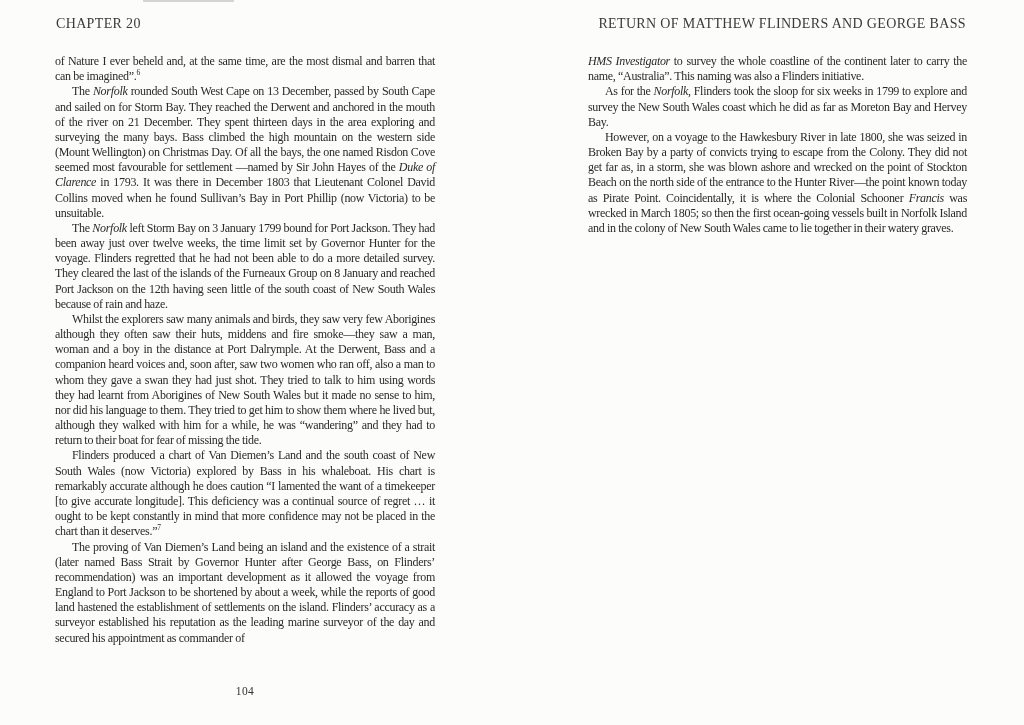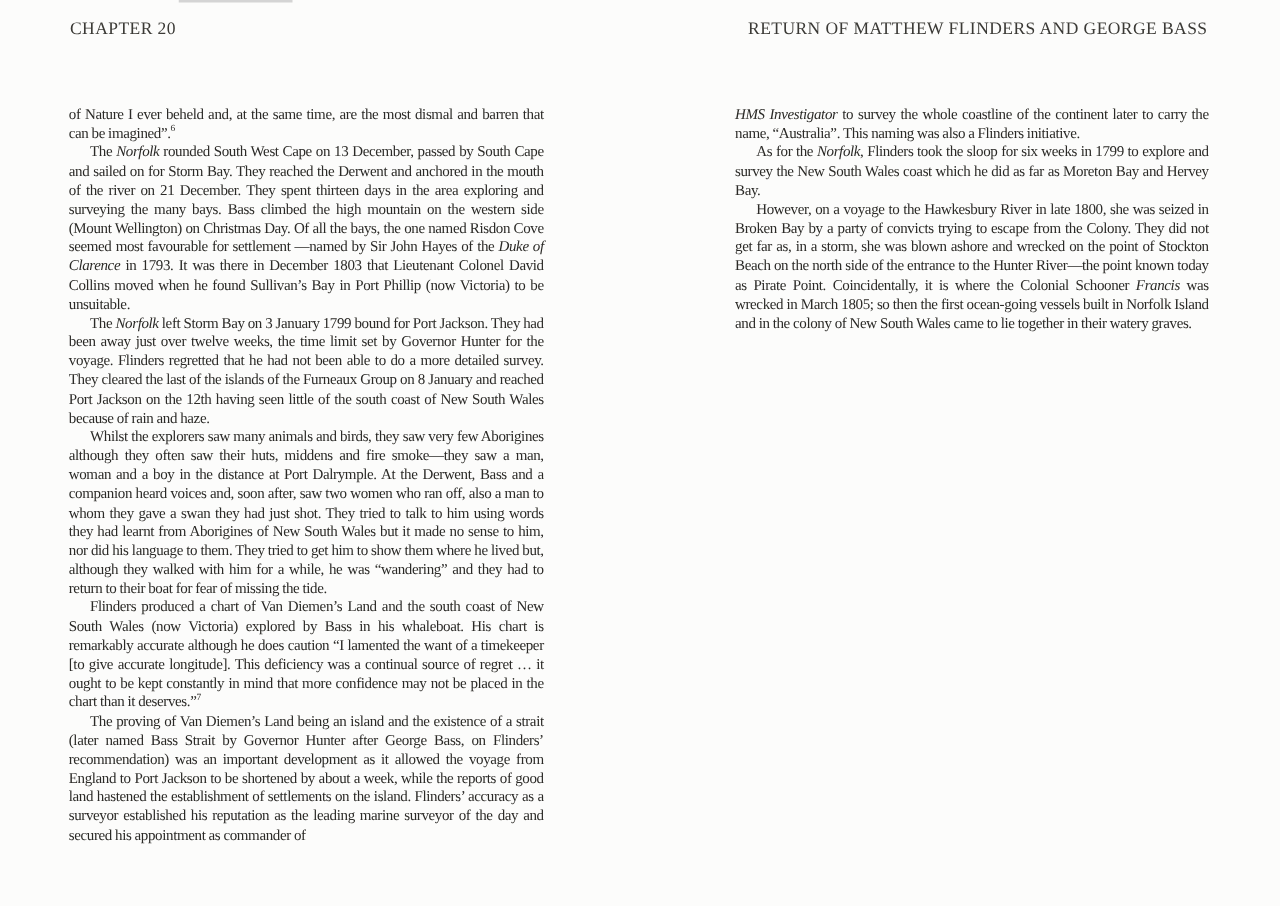--- a/index.html
+++ b/index.html
@@ -26,21 +26,20 @@
   .running-head.right { right: 58px; }
   .page { position: absolute; top: 54px; bottom: 0; }
   .page-left  { left: 55px;  width: 380px; }
   .page-right { left: 588px; width: 379px; font-family: Liberation Serif, serif; }
   .body-text {
     font-size: 12px;
     line-height: 15.17px;
     text-align: justify;
     letter-spacing: -0.3px;
     word-spacing: -0.2px;
-    margin-top: 30px;
   }
   .body-text p { margin: 0; text-indent: 17px; }
   .body-text p.noindent { text-indent: 0; }
   .body-text sup {
     font-size: 7.5px;
     line-height: 0;
     vertical-align: super;
   }
   .body-text i { font-style: italic; }
   .folio {
@@ -63,20 +62,21 @@
 
   <div class="page page-left">
     <div class="body-text">
         <p class="noindent"><span>of Nature I ever beheld and, at the same time, are the most dismal and barren that can be imagined”.</span><sup>6</sup></p>
         <p class=""><span>The </span><i>Norfolk</i><span> rounded South West Cape on 13 December, passed by South Cape and sailed on for Storm Bay. They reached the Derwent and anchored in the mouth of the river on 21 December. They spent thirteen days in the area exploring and surveying the many bays. Bass climbed the high mountain on the western side (Mount Wellington) on Christmas Day. Of all the bays, the one named Risdon Cove seemed most favourable for settlement —named by Sir John Hayes of the </span><i>Duke of Clarence</i><span> in 1793. It was there in December 1803 that Lieutenant Colonel David Collins moved when he found Sullivan’s Bay in Port Phillip (now Victoria) to be unsuitable.</span></p>
         <p class=""><span>The </span><i>Norfolk</i><span> left Storm Bay on 3 January 1799 bound for Port Jackson. They had been away just over twelve weeks, the time limit set by Governor Hunter for the voyage. Flinders regretted that he had not been able to do a more detailed survey. They cleared the last of the islands of the Furneaux Group on 8 January and reached Port Jackson on the 12th having seen little of the south coast of New South Wales because of rain and haze.</span></p>
         <p class=""><span>Whilst the explorers saw many animals and birds, they saw very few Aborigines although they often saw their huts, middens and fire smoke—they saw a man, woman and a boy in the distance at Port Dalrymple. At the Derwent, Bass and a companion heard voices and, soon after, saw two women who ran off, also a man to whom they gave a swan they had just shot. They tried to talk to him using words they had learnt from Aborigines of New South Wales but it made no sense to him, nor did his language to them. They tried to get him to show them where he lived but, although they walked with him for a while, he was “wandering” and they had to return to their boat for fear of missing the tide.</span></p>
         <p class=""><span>Flinders produced a chart of Van Diemen’s Land and the south coast of New South Wales (now Victoria) explored by Bass in his whaleboat. His chart is remarkably accurate although he does caution “I lamented the want of a timekeeper [to give accurate longitude]. This deficiency was a continual source of regret … it ought to be kept constantly in mind that more confidence may not be placed in the chart than it deserves.”</span><sup>7</sup></p>
         <p class=""><span>The proving of Van Diemen’s Land being an island and the existence of a strait (later named Bass Strait by Governor Hunter after George Bass, on Flinders’ recommendation) was an important development as it allowed the voyage from England to Port Jackson to be shortened by about a week, while the reports of good land hastened the establishment of settlements on the island. Flinders’ accuracy as a surveyor established his reputation as the leading marine surveyor of the day and secured his appointment as commander of</span></p>
       </div>
+    <div class="folio">104</div>
   </div>
 
   <div class="page page-right">
     <div class="body-text">
         <p class="noindent"><i>HMS Investigator</i><span> to survey the whole coastline of the continent later to carry the name, “Australia”. This naming was also a Flinders initiative.</span></p>
         <p class=""><span>As for the </span><i>Norfolk</i><span>, Flinders took the sloop for six weeks in 1799 to explore and survey the New South Wales coast which he did as far as Moreton Bay and Hervey Bay.</span></p>
         <p class=""><span>However, on a voyage to the Hawkesbury River in late 1800, she was seized in Broken Bay by a party of convicts trying to escape from the Colony. They did not get far as, in a storm, she was blown ashore and wrecked on the point of Stockton Beach on the north side of the entrance to the Hunter River—the point known today as Pirate Point. Coincidentally, it is where the Colonial Schooner </span><i>Francis</i><span> was wrecked in March 1805; so then the first ocean-going vessels built in Norfolk Island and in the colony of New South Wales came to lie together in their watery graves.</span></p>
       </div>
   </div>
 

